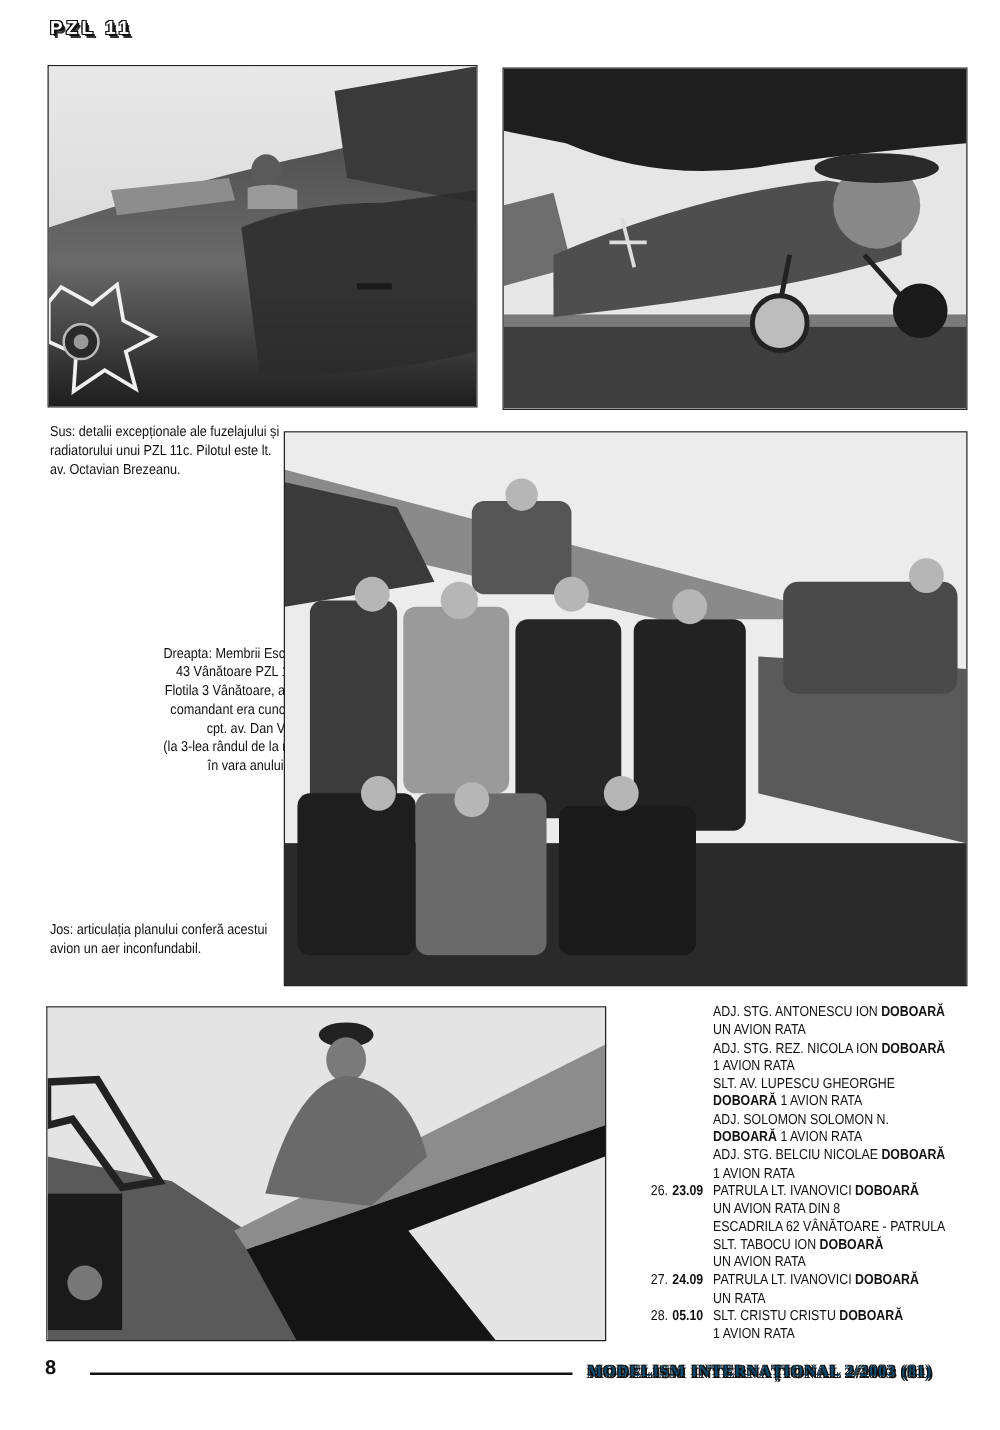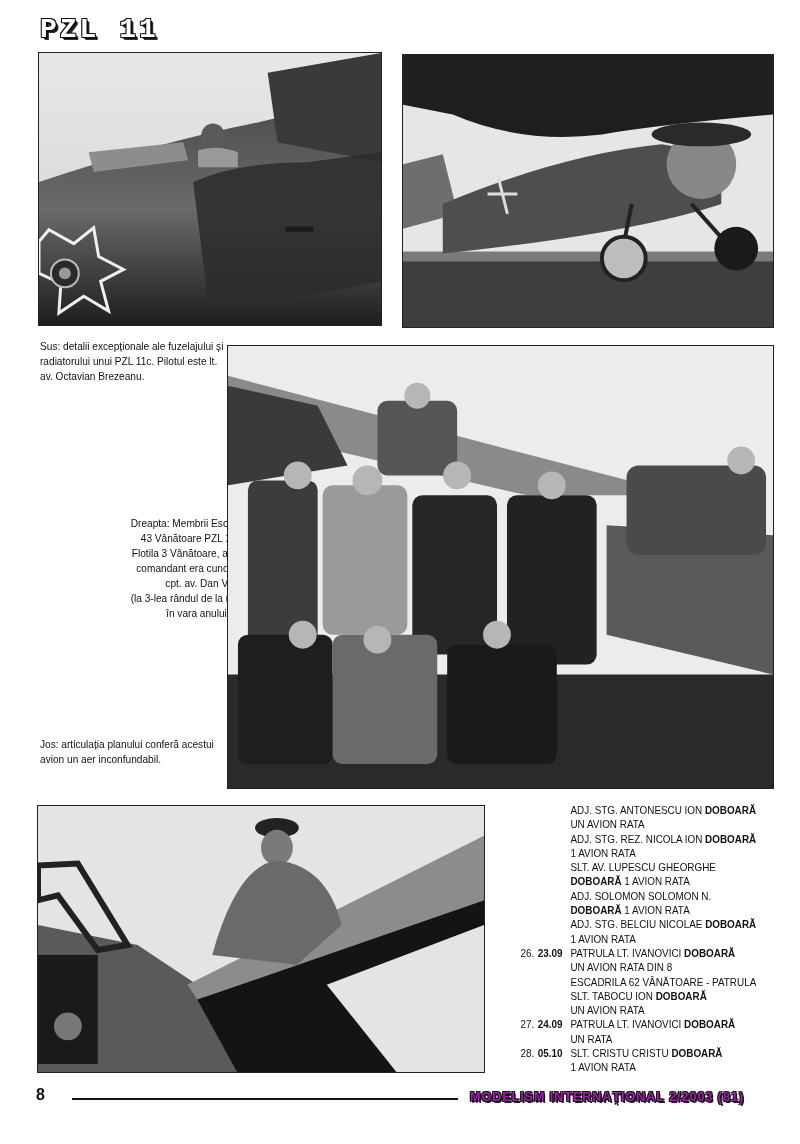--- a/index.html
+++ b/index.html
@@ -1,20 +1,20 @@
 <!DOCTYPE html>
 <html><head>
 <meta charset="utf-8">
 <style>
   html, body { margin:0; padding:0; background:#ffffff; }
   body { width:800px; height:1144px; position:relative; overflow:hidden; font-family:"Liberation Sans", sans-serif; color:#111; }
 
   .header-title {
     position:absolute; left:40px; top:14px;
-    font-family:Liberation Mono, monospace; font-weight:bold; font-size:28px; letter-spacing:3px;
+    font-family:Liberation Sans, sans-serif; font-weight:bold; font-size:15px; letter-spacing:3px;
     color:#ffffff;
     text-shadow: -1px -1px 0 #111, 1px -1px 0 #111, -1px 1px 0 #111, 1px 1px 0 #111, 2px 2px 0 #111, 3px 3px 0 #333;
   }
 
   .photo { position:absolute; border:1px solid #222; overflow:hidden; box-sizing:border-box; }
   .photo svg { display:block; width:100%; height:100%; }
 
   #photo-cockpit { left:38px; top:52px; width:344px; height:274px; }
   #photo-plane-ground { left:402px; top:54px; width:372px; height:274px; }
   #photo-group { left:227px; top:345px; width:547px; height:444px; }
@@ -37,21 +37,21 @@
   .v-num { width:30px; text-align:right; padding-right:4px; box-sizing:border-box; }
   .v-date { width:38px; font-weight:bold; }
   .v-text { flex:1; white-space:nowrap; }
   .v-indent { width:68px; }
   b { font-weight:bold; }
 
   .footer-page { position:absolute; left:36px; top:1086px; font-weight:bold; font-size:16px; font-family:"Liberation Sans", sans-serif; }
   .footer-rule { position:absolute; left:72px; top:1098px; width:386px; height:2px; background:#111; }
   .footer-mag {
     position:absolute; left:470px; top:1090px;
-    font-family:Liberation Sans, sans-serif; font-weight:bold; font-size:12.5px; letter-spacing:1px; color:#a21caf;
+    font-family:Liberation Serif, serif; font-weight:bold; font-size:12.5px; letter-spacing:1px; color:#0c4a6e;
     text-shadow: -1px -1px 0 #111, 1px -1px 0 #111, -1px 1px 0 #111, 1px 1px 0 #111, 1.5px 1.5px 0 #222;
     white-space:nowrap;
   }
 </style>
 </head>
 <body>
 
 <div class="header-title">PZL 11</div>
 
 <div class="photo" id="photo-cockpit">

